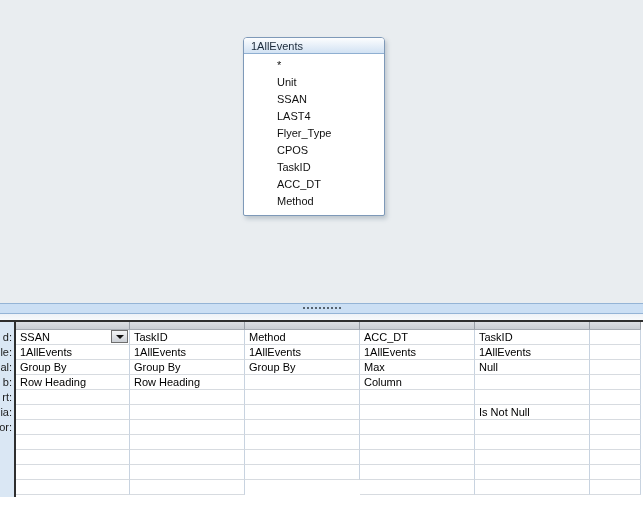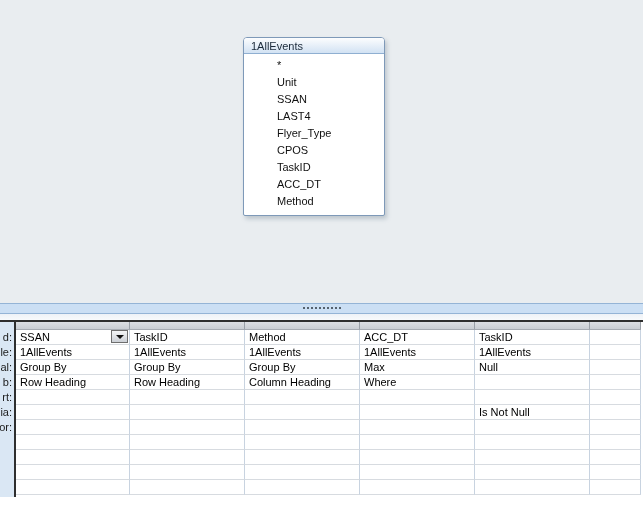--- a/index.html
+++ b/index.html
@@ -145,36 +145,35 @@
           <div class="gcell"></div>
           <div class="gcell"></div>
           <div class="gcell"></div>
         </div>
 
         <div class="gcol w2">
           <div class="gsel"></div>
           <div class="gcell">Method</div>
           <div class="gcell">1AllEvents</div>
           <div class="gcell">Group By</div>
-          <div class="gcell">Column Heading</div>
           <div class="gcell"></div>
           <div class="gcell"></div>
           <div class="gcell"></div>
           <div class="gcell"></div>
           <div class="gcell"></div>
           <div class="gcell"></div>
           <div class="gcell"></div>
         </div>
 
         <div class="gcol w3">
           <div class="gsel"></div>
           <div class="gcell">ACC_DT</div>
           <div class="gcell">1AllEvents</div>
           <div class="gcell">Max</div>
-          <div class="gcell">Where</div>
+          <div class="gcell">Column</div>
           <div class="gcell"></div>
           <div class="gcell"></div>
           <div class="gcell"></div>
           <div class="gcell"></div>
           <div class="gcell"></div>
           <div class="gcell"></div>
           <div class="gcell"></div>
         </div>
 
         <div class="gcol w4">

